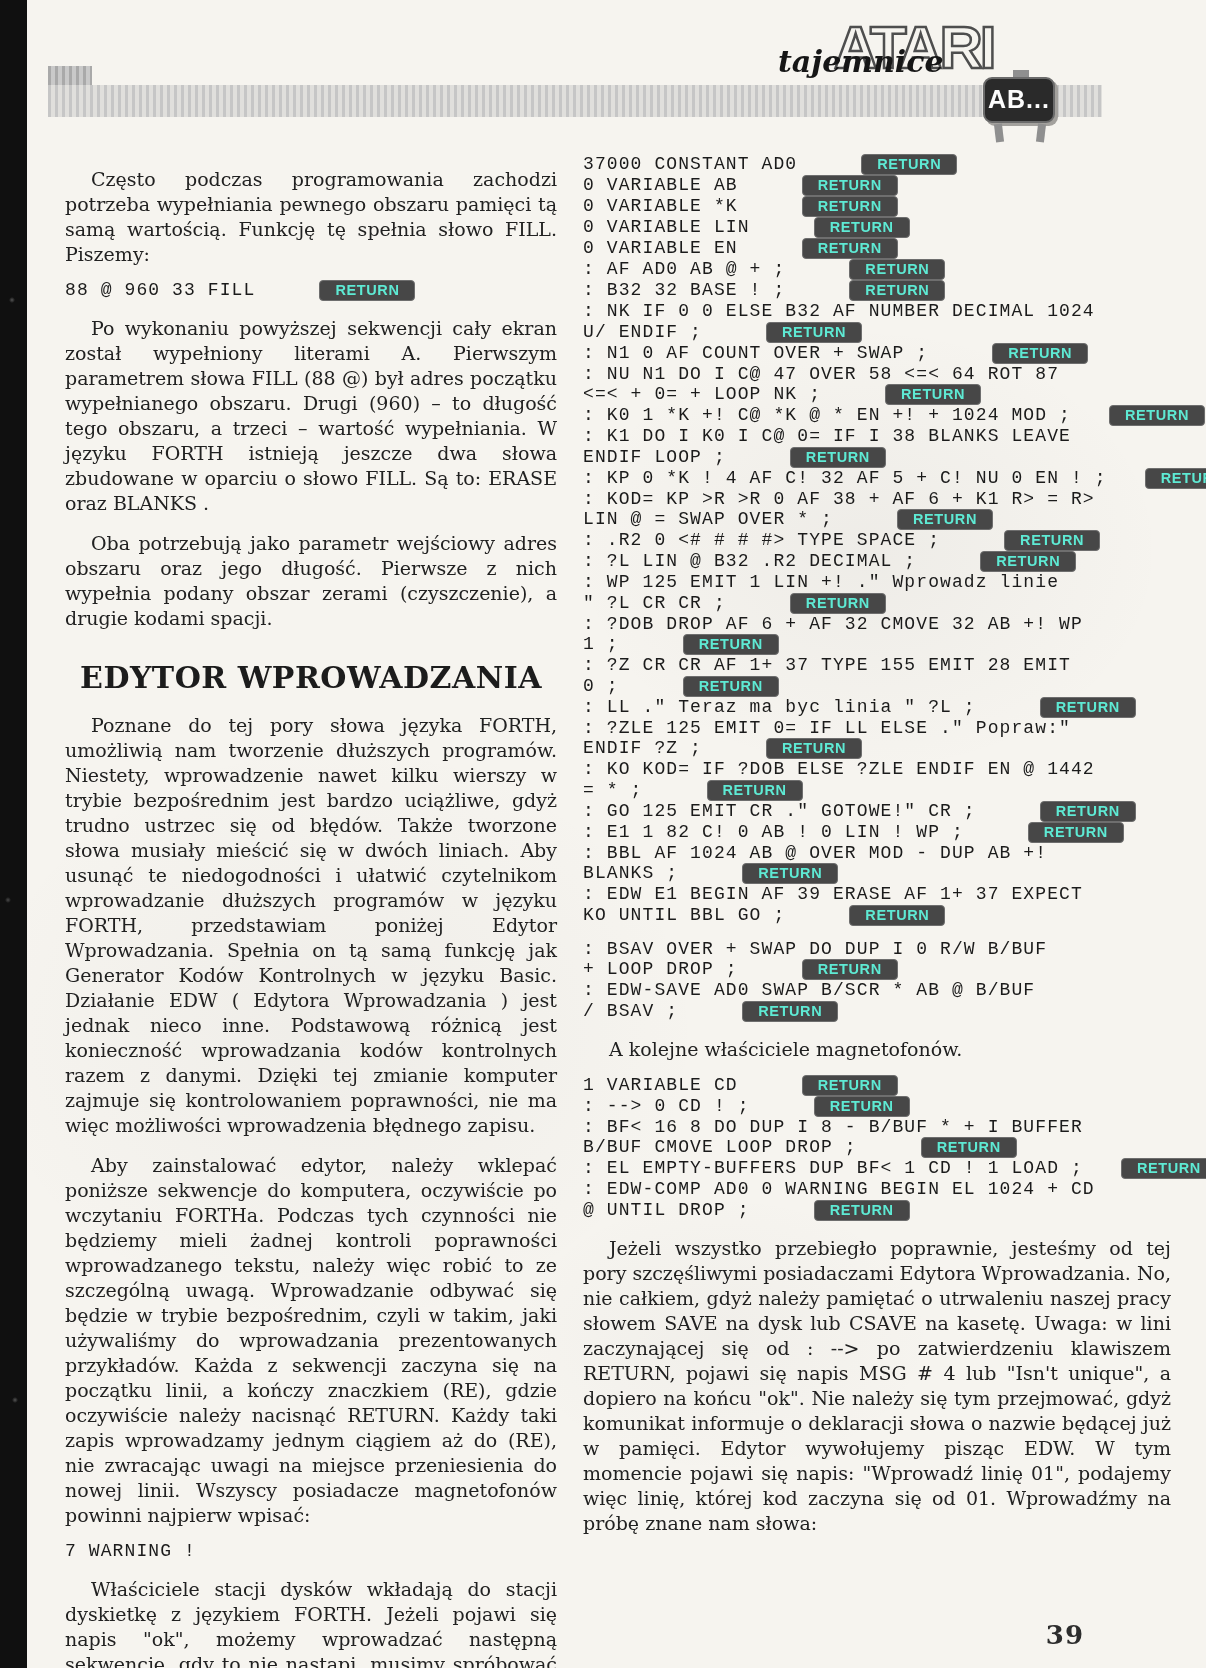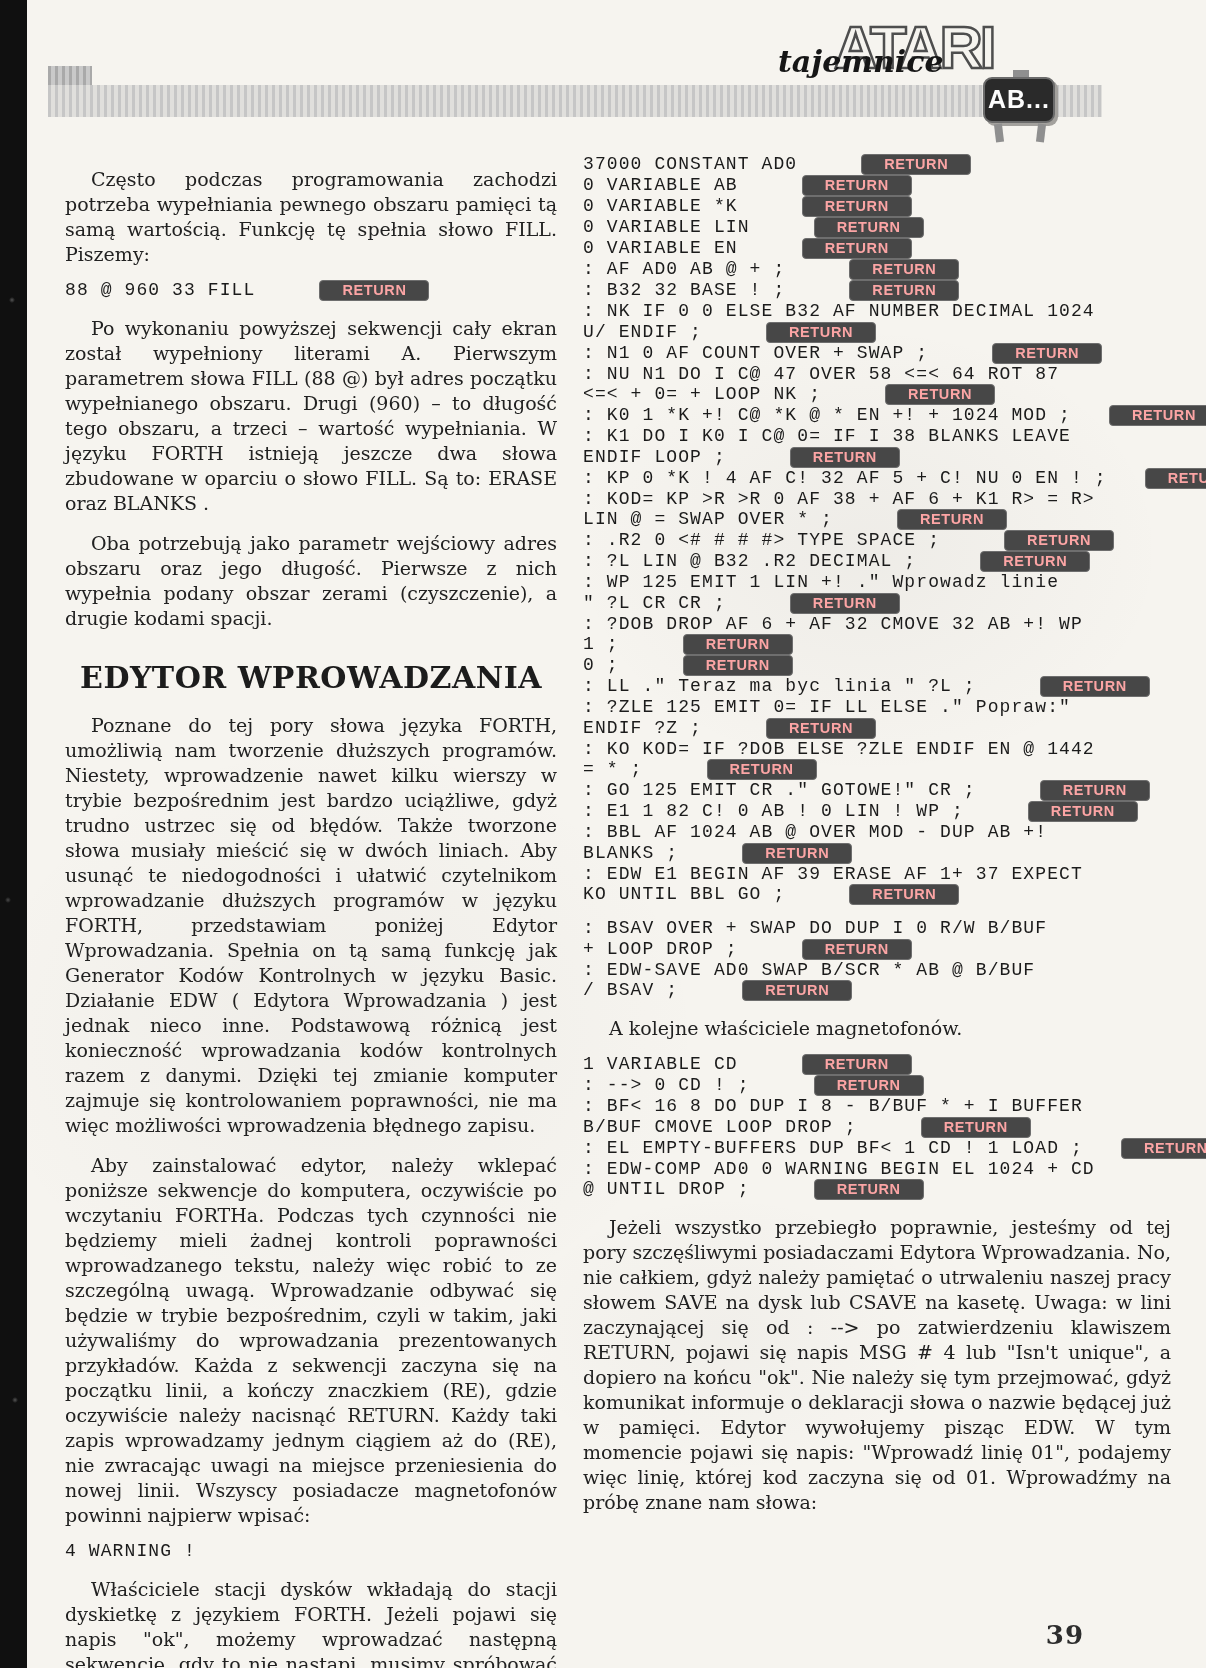--- a/index.html
+++ b/index.html
@@ -41,22 +41,22 @@
   .col-right { width:588px; }
   .para { font-size:19px; line-height:25px; text-align:justify; text-indent:26px;
     margin-bottom:9px; color:#212121;margin-top:15px; }
   .heading { font-size:30px; line-height:34px; font-weight:bold; text-align:center;
     letter-spacing:0.5px; margin:30px 0 18px; color:#1c1c1c; }
   .codeblock { margin:13px 0 13px; }
   .col-right .codeblock:first-child { margin-top:2px; }
   .codeline { display:flex; align-items:center; white-space:pre;
     font-family:"Liberation Mono","DejaVu Sans Mono",monospace; font-size:18px;
     line-height:20.5px; letter-spacing:1.1px; color:#1b1b1b;gap:38px; }
-  .return-badge { display:inline-block; flex-shrink:0; margin-left:26px; padding:1px 22px 2px;
-    background:#474747; color:#fca5a5; border:1px solid #6e6e6e; border-radius:4px;
+  .return-badge { display:inline-block; flex-shrink:0; margin-left:26px; padding:1px 15px 2px;
+    background:#474747; color:#5eead4; border:1px solid #6e6e6e; border-radius:4px;
     font-family:"Liberation Sans",sans-serif; font-weight:bold; font-size:14.5px;
     line-height:16px; letter-spacing:0.6px; }
   .return-badge.flush-right { margin-left:auto; }
   .pagenum { position:absolute; right:122px; bottom:18px; font-weight:bold; font-size:26px;
     color:#2d2d2d; letter-spacing:1px; }
 </style>
 </head>
 <body>
 
 <div class="page">
@@ -82,21 +82,21 @@
         <p class="para">Często podczas programowania zachodzi potrzeba wypełniania pewnego obszaru pamięci tą samą wartością. Funkcję tę spełnia słowo FILL. Piszemy:</p>
         <div class="codeblock">
           <div class="codeline"><span class="codetext">88 @ 960 33 FILL</span><span class="return-badge">RETURN</span></div>
         </div>
         <p class="para">Po wykonaniu powyższej sekwencji cały ekran został wypełniony literami A. Pierwszym parametrem słowa FILL (88 @) był adres początku wypełnianego obszaru. Drugi (960) – to długość tego obszaru, a trzeci – wartość wypełniania. W języku FORTH istnieją jeszcze dwa słowa zbudowane w oparciu o słowo FILL. Są to: ERASE oraz BLANKS .</p>
         <p class="para">Oba potrzebują jako parametr wejściowy adres obszaru oraz jego długość. Pierwsze z nich wypełnia podany obszar zerami (czyszczenie), a drugie kodami spacji.</p>
         <h2 class="heading">EDYTOR WPROWADZANIA</h2>
         <p class="para">Poznane do tej pory słowa języka FORTH, umożliwią nam tworzenie dłuższych programów. Niestety, wprowadzenie nawet kilku wierszy w trybie bezpośrednim jest bardzo uciążliwe, gdyż trudno ustrzec się od błędów. Także tworzone słowa musiały mieścić się w dwóch liniach. Aby usunąć te niedogodności i ułatwić czytelnikom wprowadzanie dłuższych programów w języku FORTH, przedstawiam poniżej Edytor Wprowadzania. Spełnia on tą samą funkcję jak Generator Kodów Kontrolnych w języku Basic. Działanie EDW ( Edytora Wprowadzania ) jest jednak nieco inne. Podstawową różnicą jest konieczność wprowadzania kodów kontrolnych razem z danymi. Dzięki tej zmianie komputer zajmuje się kontrolowaniem poprawności, nie ma więc możliwości wprowadzenia błędnego zapisu.</p>
         <p class="para">Aby zainstalować edytor, należy wklepać poniższe sekwencje do komputera, oczywiście po wczytaniu FORTHa. Podczas tych czynności nie będziemy mieli żadnej kontroli poprawności wprowadzanego tekstu, należy więc robić to ze szczególną uwagą. Wprowadzanie odbywać się będzie w trybie bezpośrednim, czyli w takim, jaki używaliśmy do wprowadzania prezentowanych przykładów. Każda z sekwencji zaczyna się na początku linii, a kończy znaczkiem (RE), gdzie oczywiście należy nacisnąć RETURN. Każdy taki zapis wprowadzamy jednym ciągiem aż do (RE), nie zwracając uwagi na miejsce przeniesienia do nowej linii. Wszyscy posiadacze magnetofonów powinni najpierw wpisać:</p>
         <div class="codeblock">
-          <div class="codeline"><span class="codetext">4 WARNING !</span></div>
+          <div class="codeline"><span class="codetext">7 WARNING !</span></div>
         </div>
         <p class="para">Właściciele stacji dysków wkładają do stacji dyskietkę z językiem FORTH. Jeżeli pojawi się napis "ok", możemy wprowadzać następną sekwencję, gdy to nie nastąpi, musimy spróbować jeszcze raz. Można poprawiać błędny zapis widniejący jeszcze na ekranie, należy jednak wtedy usunąć komunikat o błędzie, ustawić kursor wewnątrz napisu i nacisnąć klawisz RETURN. Uwaga na spacje! A więc do dzieła:</p>
       </section>
     <section class="col col-right">
         <div class="codeblock">
           <div class="codeline"><span class="codetext">37000 CONSTANT AD0</span><span class="return-badge">RETURN</span></div>
           <div class="codeline"><span class="codetext">0 VARIABLE AB</span><span class="return-badge">RETURN</span></div>
           <div class="codeline"><span class="codetext">0 VARIABLE *K</span><span class="return-badge">RETURN</span></div>
           <div class="codeline"><span class="codetext">0 VARIABLE LIN</span><span class="return-badge">RETURN</span></div>
           <div class="codeline"><span class="codetext">0 VARIABLE EN</span><span class="return-badge">RETURN</span></div>
@@ -112,20 +112,21 @@
           <div class="codeline"><span class="codetext">ENDIF LOOP ;</span><span class="return-badge">RETURN</span></div>
           <div class="codeline"><span class="codetext">: KP 0 *K ! 4 AF C! 32 AF 5 + C! NU 0 EN ! ;</span><span class="return-badge flush-right">RETURN</span></div>
           <div class="codeline"><span class="codetext">: KOD= KP &gt;R &gt;R 0 AF 38 + AF 6 + K1 R&gt; = R&gt;</span></div>
           <div class="codeline"><span class="codetext">LIN @ = SWAP OVER * ;</span><span class="return-badge">RETURN</span></div>
           <div class="codeline"><span class="codetext">: .R2 0 &lt;# # # #&gt; TYPE SPACE ;</span><span class="return-badge">RETURN</span></div>
           <div class="codeline"><span class="codetext">: ?L LIN @ B32 .R2 DECIMAL ;</span><span class="return-badge">RETURN</span></div>
           <div class="codeline"><span class="codetext">: WP 125 EMIT 1 LIN +! ." Wprowadz linie</span></div>
           <div class="codeline"><span class="codetext">" ?L CR CR ;</span><span class="return-badge">RETURN</span></div>
           <div class="codeline"><span class="codetext">: ?DOB DROP AF 6 + AF 32 CMOVE 32 AB +! WP</span></div>
           <div class="codeline"><span class="codetext">1 ;</span><span class="return-badge">RETURN</span></div>
+          <div class="codeline"><span class="codetext">: ?Z CR CR AF 1+ 37 TYPE 155 EMIT 28 EMIT</span></div>
           <div class="codeline"><span class="codetext">0 ;</span><span class="return-badge">RETURN</span></div>
           <div class="codeline"><span class="codetext">: LL ." Teraz ma byc linia " ?L ;</span><span class="return-badge">RETURN</span></div>
           <div class="codeline"><span class="codetext">: ?ZLE 125 EMIT 0= IF LL ELSE ." Popraw:"</span></div>
           <div class="codeline"><span class="codetext">ENDIF ?Z ;</span><span class="return-badge">RETURN</span></div>
           <div class="codeline"><span class="codetext">: KO KOD= IF ?DOB ELSE ?ZLE ENDIF EN @ 1442</span></div>
           <div class="codeline"><span class="codetext">= * ;</span><span class="return-badge">RETURN</span></div>
           <div class="codeline"><span class="codetext">: GO 125 EMIT CR ." GOTOWE!" CR ;</span><span class="return-badge">RETURN</span></div>
           <div class="codeline"><span class="codetext">: E1 1 82 C! 0 AB ! 0 LIN ! WP ;</span><span class="return-badge">RETURN</span></div>
           <div class="codeline"><span class="codetext">: BBL AF 1024 AB @ OVER MOD - DUP AB +!</span></div>
           <div class="codeline"><span class="codetext">BLANKS ;</span><span class="return-badge">RETURN</span></div>

